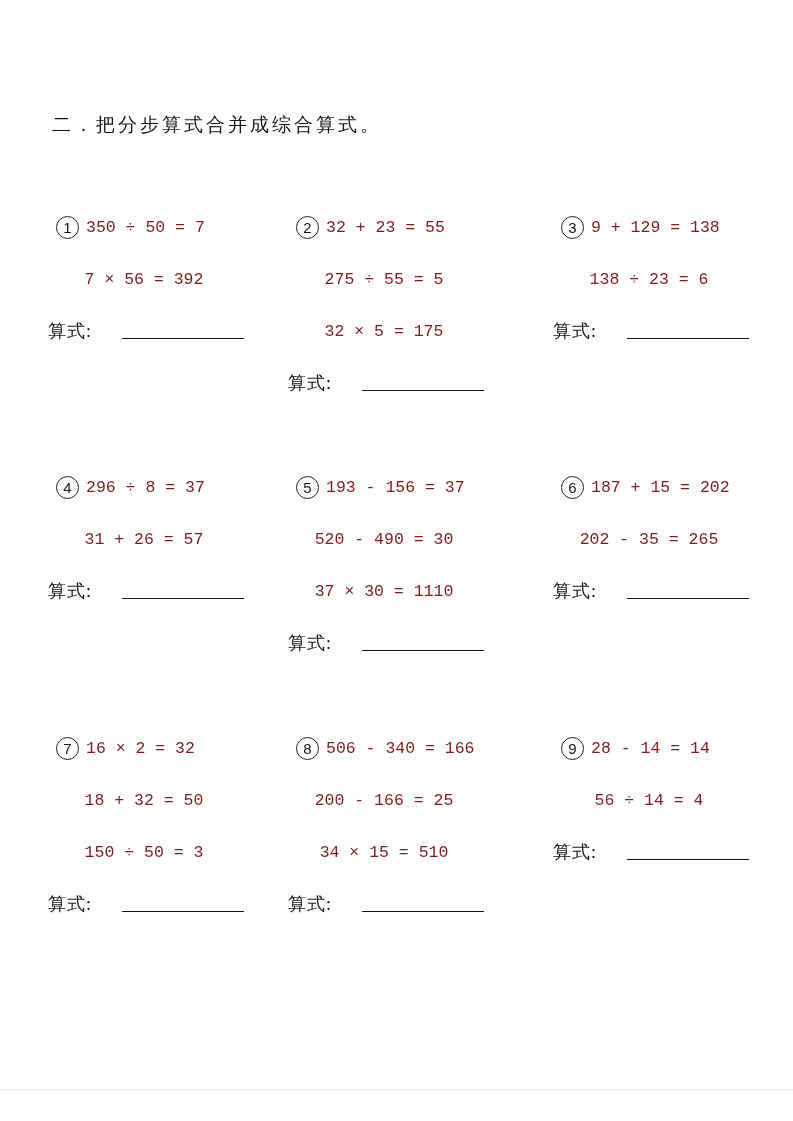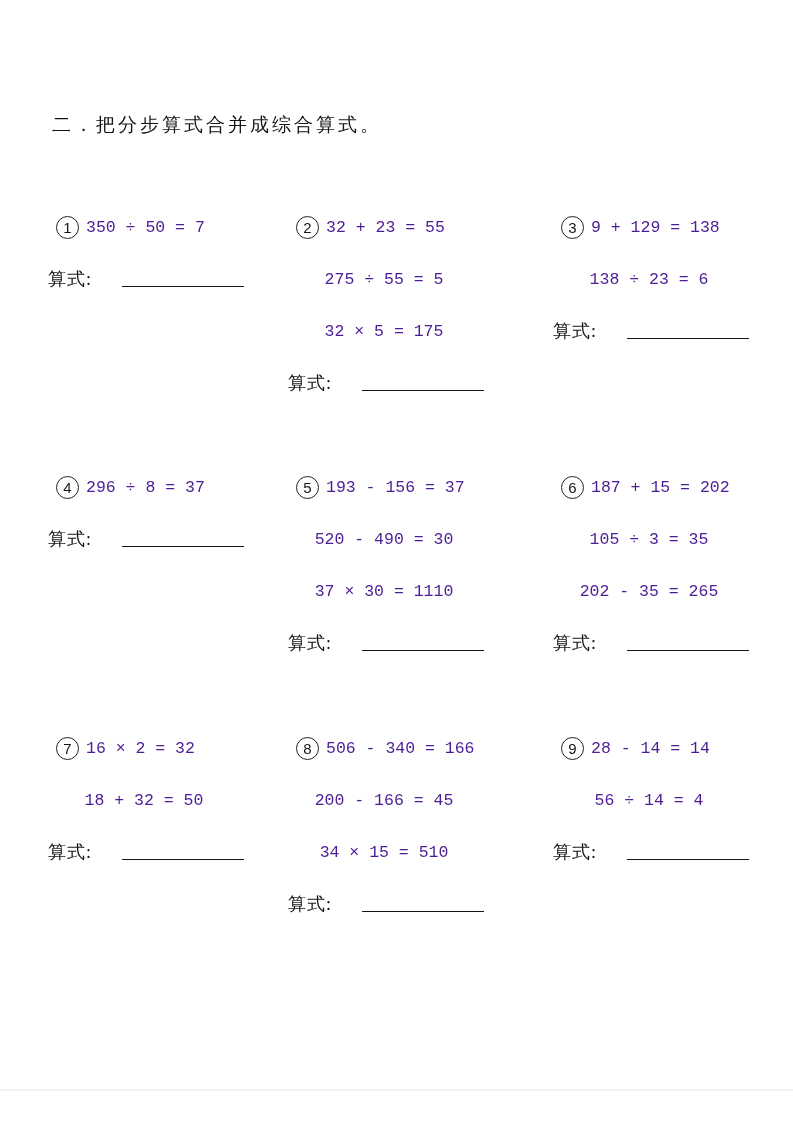--- a/index.html
+++ b/index.html
@@ -43,21 +43,21 @@
     line-height: 1;
     margin-left: 8px;
     flex: none;
     box-sizing: border-box;
     color: #161616;
   }
   .eq {
     font-family: "Liberation Mono", "DejaVu Sans Mono", monospace;
     font-size: 16.5px;
     white-space: nowrap;
-    color: #4c1d95;
+    color: #7f1d1d;
   }
   .first .eq { margin-left: 7px; }
   .answer { margin-bottom: 0; gap: 28px; }
   .ans-label {
     font-size: 18px;
     letter-spacing: 1px;
     white-space: nowrap;
     color: #141414;
   }
   .ans-blank {
@@ -84,20 +84,23 @@
 
   <div class="title">二．把分步算式合并成综合算式。</div>
 
   <div class="problem" style="left:48px; top:214px;">
     <div class="p-line first">
       <span class="circle">
           <span>1</span>
         </span>
       <span class="eq">350 ÷ 50 = 7</span>
     </div>
+    <div class="p-line mid">
+        <span class="eq">7 × 56 = 392</span>
+      </div>
     <div class="p-line answer">
       <span class="ans-label">算式:</span>
       <span class="ans-blank"></span>
     </div>
   </div>
 
   <div class="problem" style="left:288px; top:214px;">
     <div class="p-line first">
       <span class="circle">
           <span>2</span>
@@ -132,20 +135,23 @@
     </div>
   </div>
 
   <div class="problem" style="left:48px; top:474px;">
     <div class="p-line first">
       <span class="circle">
           <span>4</span>
         </span>
       <span class="eq">296 ÷ 8 = 37</span>
     </div>
+    <div class="p-line mid">
+        <span class="eq">31 + 26 = 57</span>
+      </div>
     <div class="p-line answer">
       <span class="ans-label">算式:</span>
       <span class="ans-blank"></span>
     </div>
   </div>
 
   <div class="problem" style="left:288px; top:474px;">
     <div class="p-line first">
       <span class="circle">
           <span>5</span>
@@ -165,56 +171,56 @@
   </div>
 
   <div class="problem" style="left:553px; top:474px;">
     <div class="p-line first">
       <span class="circle">
           <span>6</span>
         </span>
       <span class="eq">187 + 15 = 202</span>
     </div>
     <div class="p-line mid">
-        <span class="eq">105 ÷ 3 = 35</span>
-      </div>
-    <div class="p-line mid">
         <span class="eq">202 - 35 = 265</span>
       </div>
     <div class="p-line answer">
       <span class="ans-label">算式:</span>
       <span class="ans-blank"></span>
     </div>
   </div>
 
   <div class="problem" style="left:48px; top:735px;">
     <div class="p-line first">
       <span class="circle">
           <span>7</span>
         </span>
       <span class="eq">16 × 2 = 32</span>
     </div>
     <div class="p-line mid">
         <span class="eq">18 + 32 = 50</span>
       </div>
+    <div class="p-line mid">
+        <span class="eq">150 ÷ 50 = 3</span>
+      </div>
     <div class="p-line answer">
       <span class="ans-label">算式:</span>
       <span class="ans-blank"></span>
     </div>
   </div>
 
   <div class="problem" style="left:288px; top:735px;">
     <div class="p-line first">
       <span class="circle">
           <span>8</span>
         </span>
       <span class="eq">506 - 340 = 166</span>
     </div>
     <div class="p-line mid">
-        <span class="eq">200 - 166 = 45</span>
+        <span class="eq">200 - 166 = 25</span>
       </div>
     <div class="p-line mid">
         <span class="eq">34 × 15 = 510</span>
       </div>
     <div class="p-line answer">
       <span class="ans-label">算式:</span>
       <span class="ans-blank"></span>
     </div>
   </div>
 

